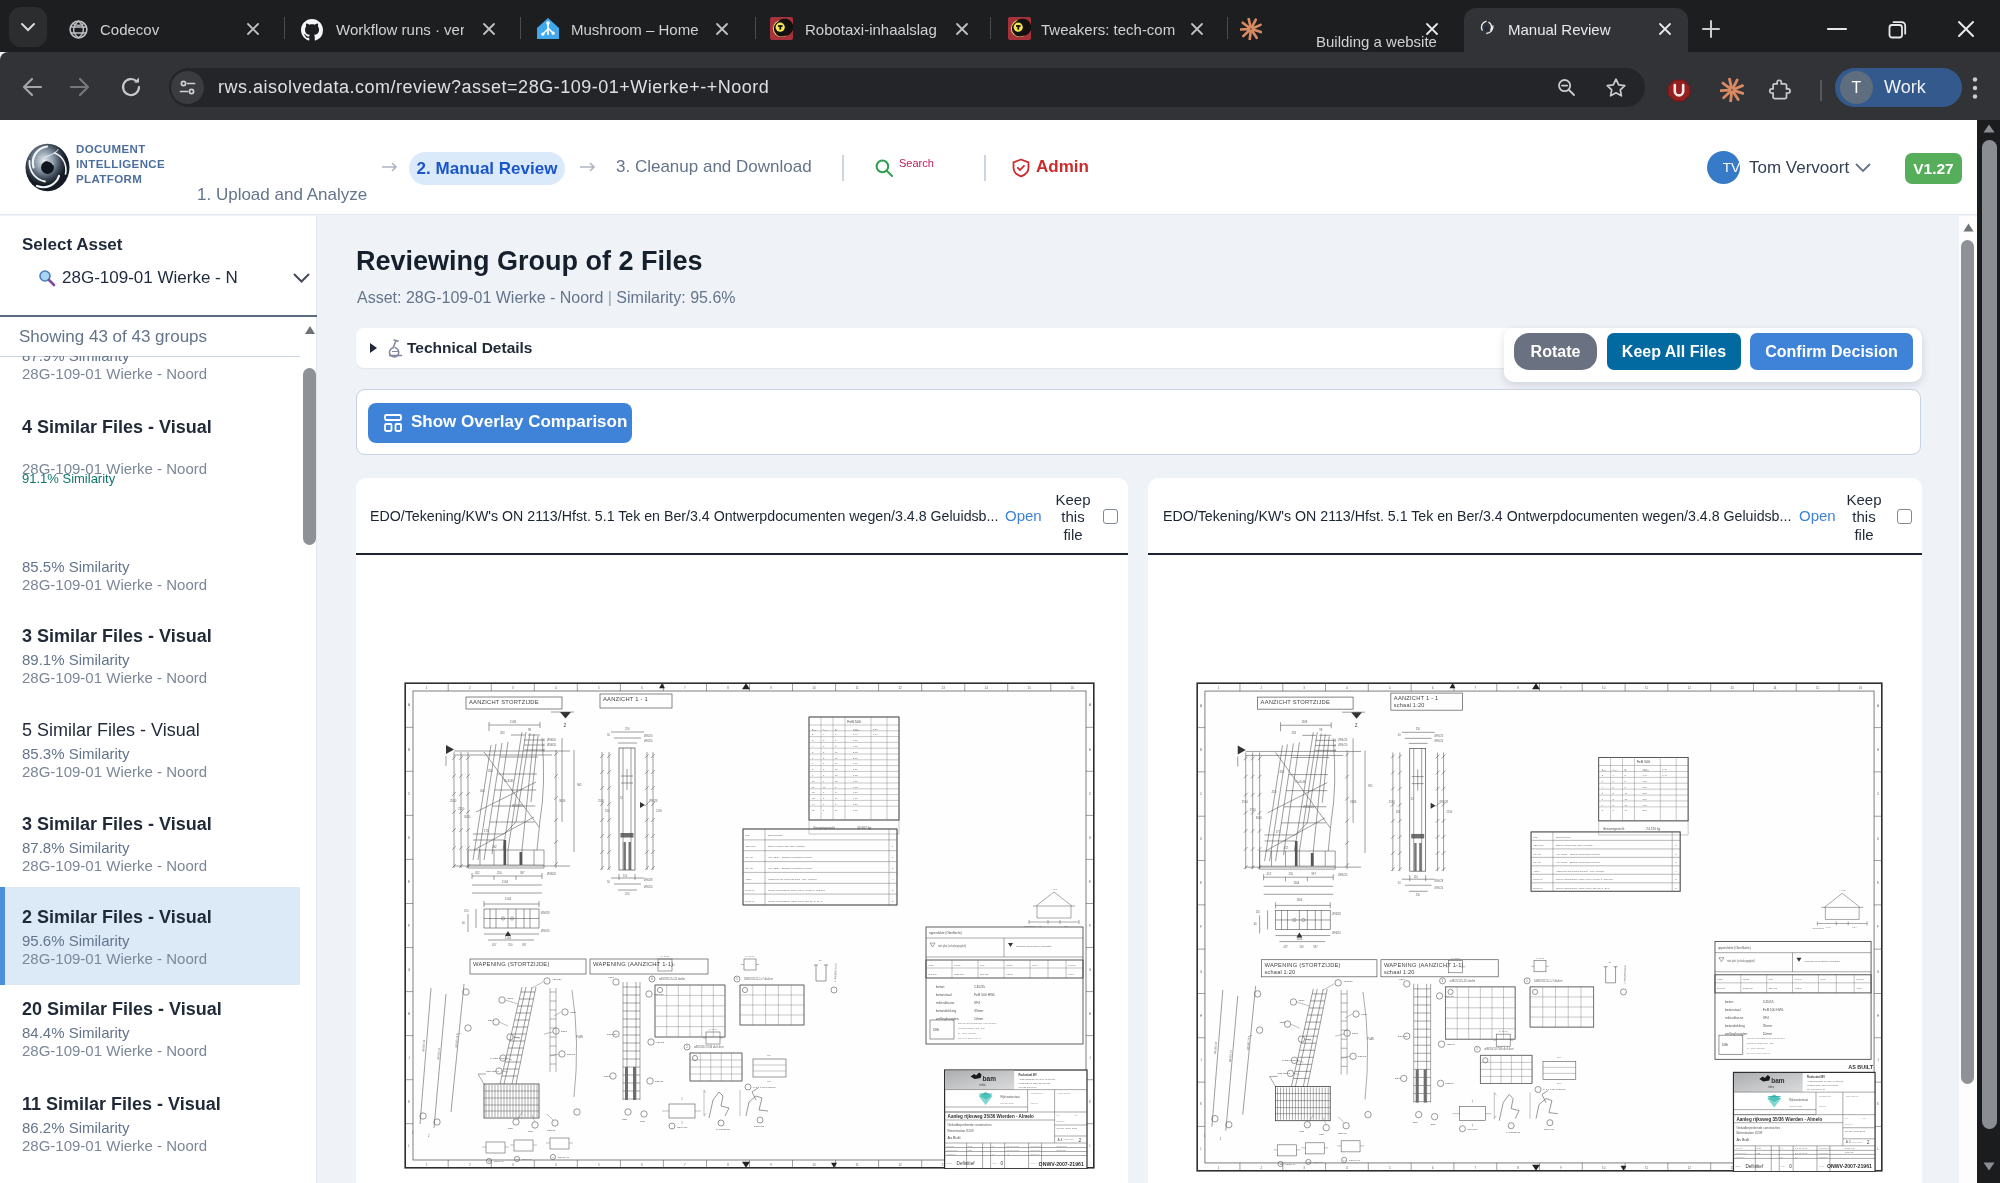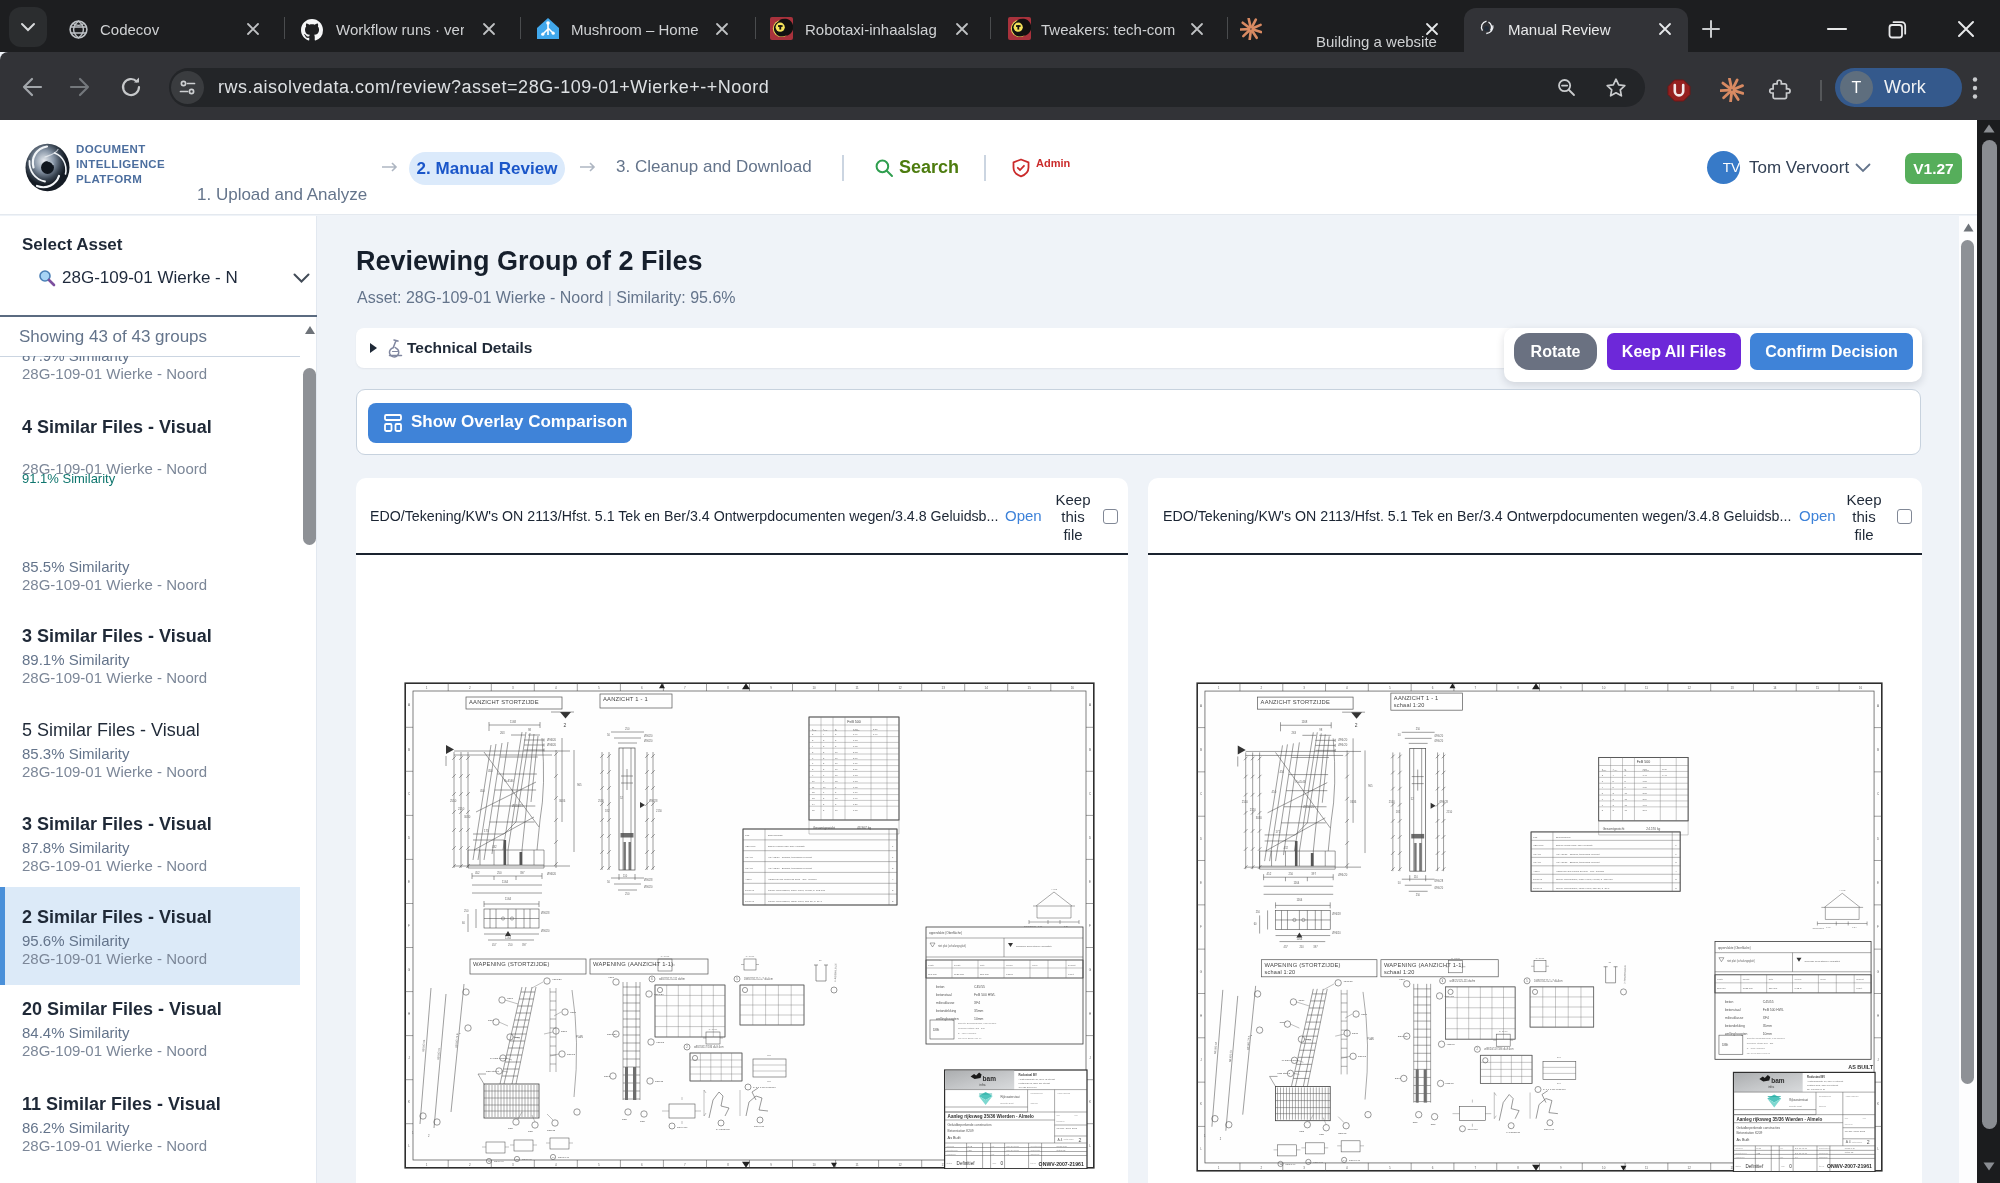--- a/index.html
+++ b/index.html
@@ -207,27 +207,27 @@
     <path d="M1 6h14m-4-4l4 4-4 4" stroke="#AEB6C2" stroke-width="1.6" fill="none"></path>
   </svg>
 <div class="abs" style="left:616px;top:157px;font-size:17px;color:#64748B;">3. Cleanup and Download</div>
 <div class="abs" style="left:842px;top:155px;width:1.5px;height:26px;background:#CBD5E1;"></div>
 <svg class="abs" style="left:874px;top:158px" width="20" height="20" viewBox="0 0 20 20">
     <g stroke="#2E9E4E" stroke-width="2" fill="none" stroke-linecap="round">
       <circle cx="8.4" cy="8.4" r="5.8"></circle>
       <path d="M13 13l5 5"></path>
     </g>
   </svg>
-<div class="abs" style="left:899px;top:157px;font-size:18px;font-weight:700;color:#4d7c0f;">Search</div>
+<div class="abs" style="left:899px;top:157px;font-size:11px;font-weight:400;color:#be185d;">Search</div>
 <div class="abs" style="left:984px;top:155px;width:1.5px;height:26px;background:#CBD5E1;"></div>
 <svg class="abs" style="left:1011px;top:158px" width="20" height="20" viewBox="0 0 20 20">
     <path d="M10 1.5l7.5 2.8v5.2c0 4.3-3.2 7.4-7.5 8.8-4.3-1.4-7.5-4.5-7.5-8.8V4.3z" fill="none" stroke="#CB2B2B" stroke-width="1.8" stroke-linejoin="round"></path>
     <path d="M6.8 9.8l2.2 2.2 4-4.2" stroke="#CB2B2B" stroke-width="1.8" fill="none" stroke-linecap="round"></path>
   </svg>
-<div class="abs" style="left:1036px;top:157px;font-size:11px;font-weight:700;color:#CB2B2B;">Admin</div>
+<div class="abs" style="left:1036px;top:157px;font-size:17px;font-weight:700;color:#CB2B2B;">Admin</div>
 <div class="abs" style="left:1707px;top:151px;width:33px;height:33px;border-radius:50%;background:#377AC8;color:#fff;font-size:13.5px;font-weight:400;text-align:right;line-height:33px;">TV</div>
 <div class="abs" style="left:1749px;top:158px;font-size:17px;color:#334155;">Tom Vervoort</div>
 <svg class="abs" style="left:1855px;top:163px" width="16" height="10" viewBox="0 0 16 10">
     <path d="M1.5 1.5l6.5 6.5 6.5-6.5" stroke="#64748B" stroke-width="1.8" fill="none" stroke-linecap="round"></path>
   </svg>
 <div class="abs" style="left:1905px;top:153px;width:57px;height:31px;border-radius:7px;background:#56AE5B;color:#fff;font-size:15.5px;font-weight:700;text-align:center;line-height:31px;">V1.27</div>
 <div class="abs" style="left:0;top:216px;width:317px;height:967px;background:#fff;border-right:1px solid #E2E8F0;"></div>
 <div class="abs" style="left:22px;top:235px;font-size:17px;font-weight:700;color:#1F2937;">Select Asset</div>
 <svg class="abs" style="left:38px;top:269px" width="18" height="18" viewBox="0 0 18 18">
     <circle cx="7" cy="7" r="5" fill="#A7D4F5" stroke="#4A7FB5" stroke-width="1.6"></circle>
@@ -282,21 +282,21 @@
 <svg class="abs" style="left:387px;top:338px" width="17" height="20" viewBox="0 0 17 20">
     <g stroke="#8087A0" stroke-width="1.5" fill="none" stroke-linecap="round">
       <path d="M7 2l4 1M9 2.6L6.2 9.8a4.6 4.6 0 1 0 4.4 1.5L8.2 9.5"></path>
       <path d="M2.5 17.5h12"></path>
       <path d="M5.5 13.5h5" stroke-width="1.2"></path>
     </g>
   </svg>
 <div class="abs" style="left:407px;top:339px;font-size:15.5px;font-weight:600;color:#1F2937;">Technical Details</div>
 <div class="abs" style="left:1504px;top:328px;width:418px;height:54px;background:#fff;border-radius:10px;box-shadow:0 3px 8px rgba(15,23,42,.14);"></div>
 <div class="abs" style="left:1514px;top:333px;width:83px;height:37px;border-radius:15px;background:#6A7181;color:#fff;font-size:16px;font-weight:600;text-align:center;line-height:37px;">Rotate</div>
-<div class="abs" style="left:1607px;top:333px;width:134px;height:37px;border-radius:7px;background:#6d28d9;color:#fff;font-size:16px;font-weight:600;text-align:center;line-height:37px;">Keep All Files</div>
+<div class="abs" style="left:1607px;top:333px;width:134px;height:37px;border-radius:7px;background:#0369a1;color:#fff;font-size:16px;font-weight:600;text-align:center;line-height:37px;">Keep All Files</div>
 <div class="abs" style="left:1750px;top:333px;width:163px;height:37px;border-radius:7px;background:#3F83D8;color:#fff;font-size:16px;font-weight:600;text-align:center;line-height:37px;">Confirm Decision</div>
 <div class="abs" style="left:356px;top:389px;width:1565px;height:66px;background:#fff;border:1.5px solid #C7D2DE;border-radius:9px;"></div>
 <div class="abs" style="left:368px;top:403px;width:264px;height:40px;border-radius:8px;background:#3F83D8;"></div>
 <svg class="abs" style="left:384px;top:414px" width="18" height="18" viewBox="0 0 18 18">
     <g fill="none" stroke="#fff" stroke-width="1.8">
       <rect x="1" y="1" width="16" height="5" rx="1.2"></rect>
       <rect x="1" y="10" width="6.5" height="7" rx="1.2"></rect>
       <rect x="11.5" y="10" width="5.5" height="7" rx="1.2"></rect>
     </g>
   </svg>

